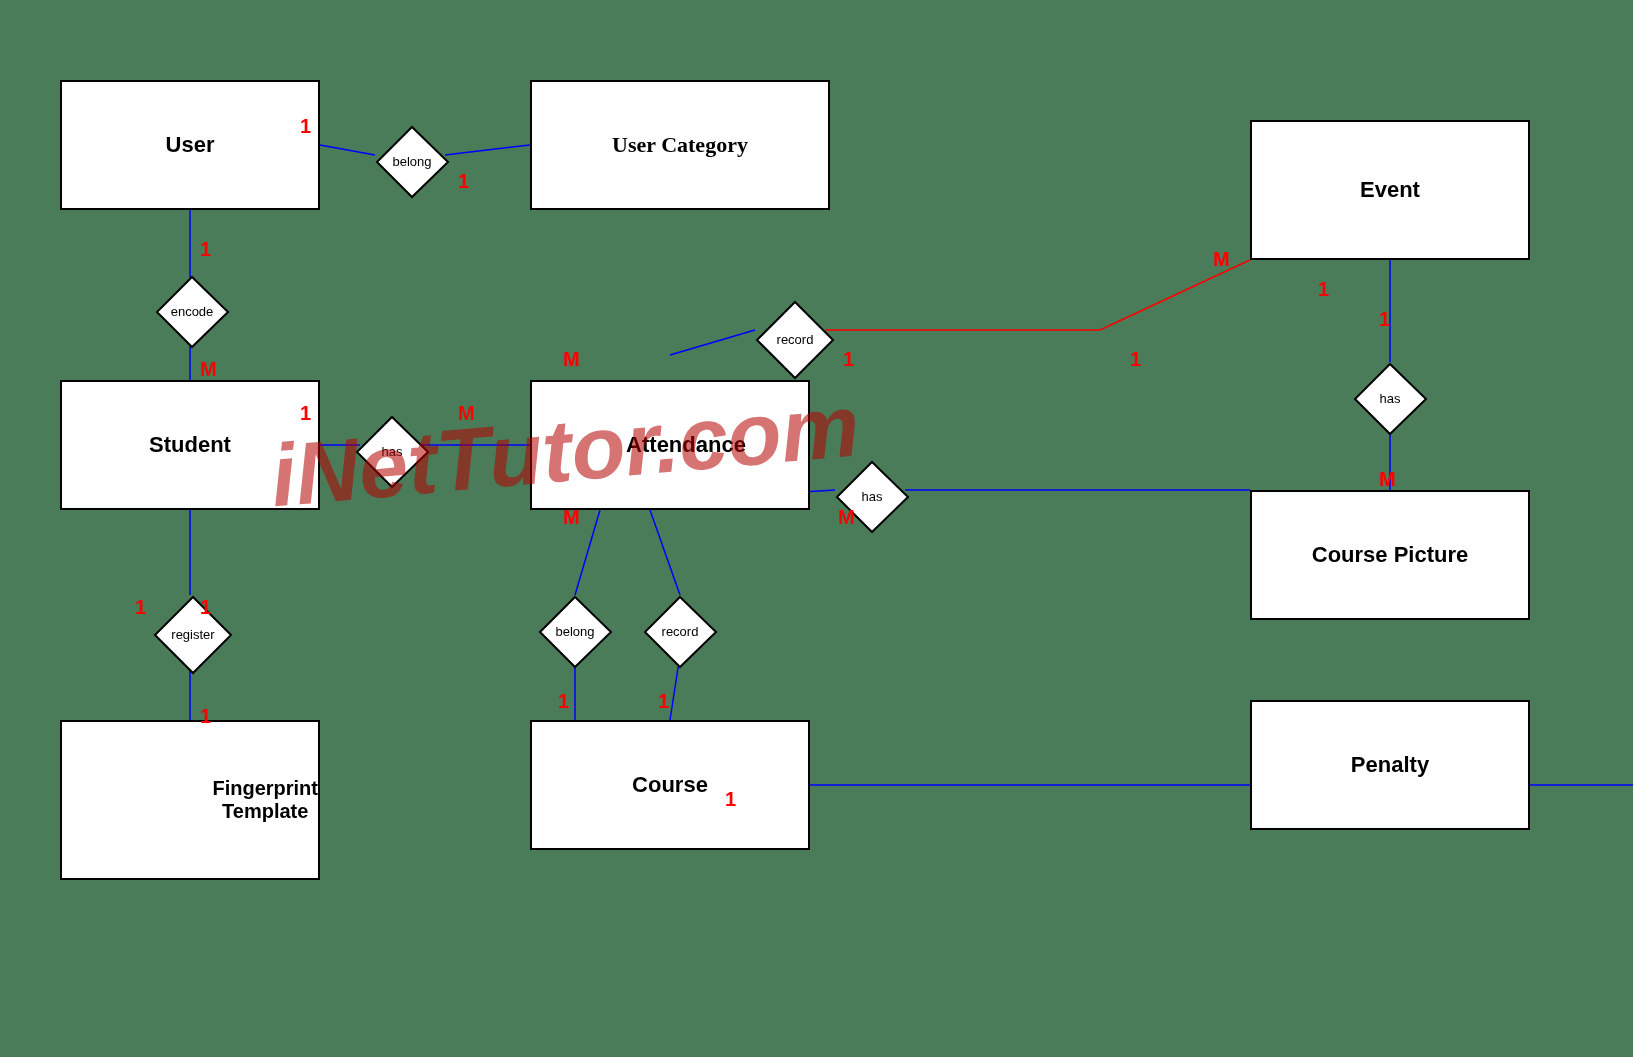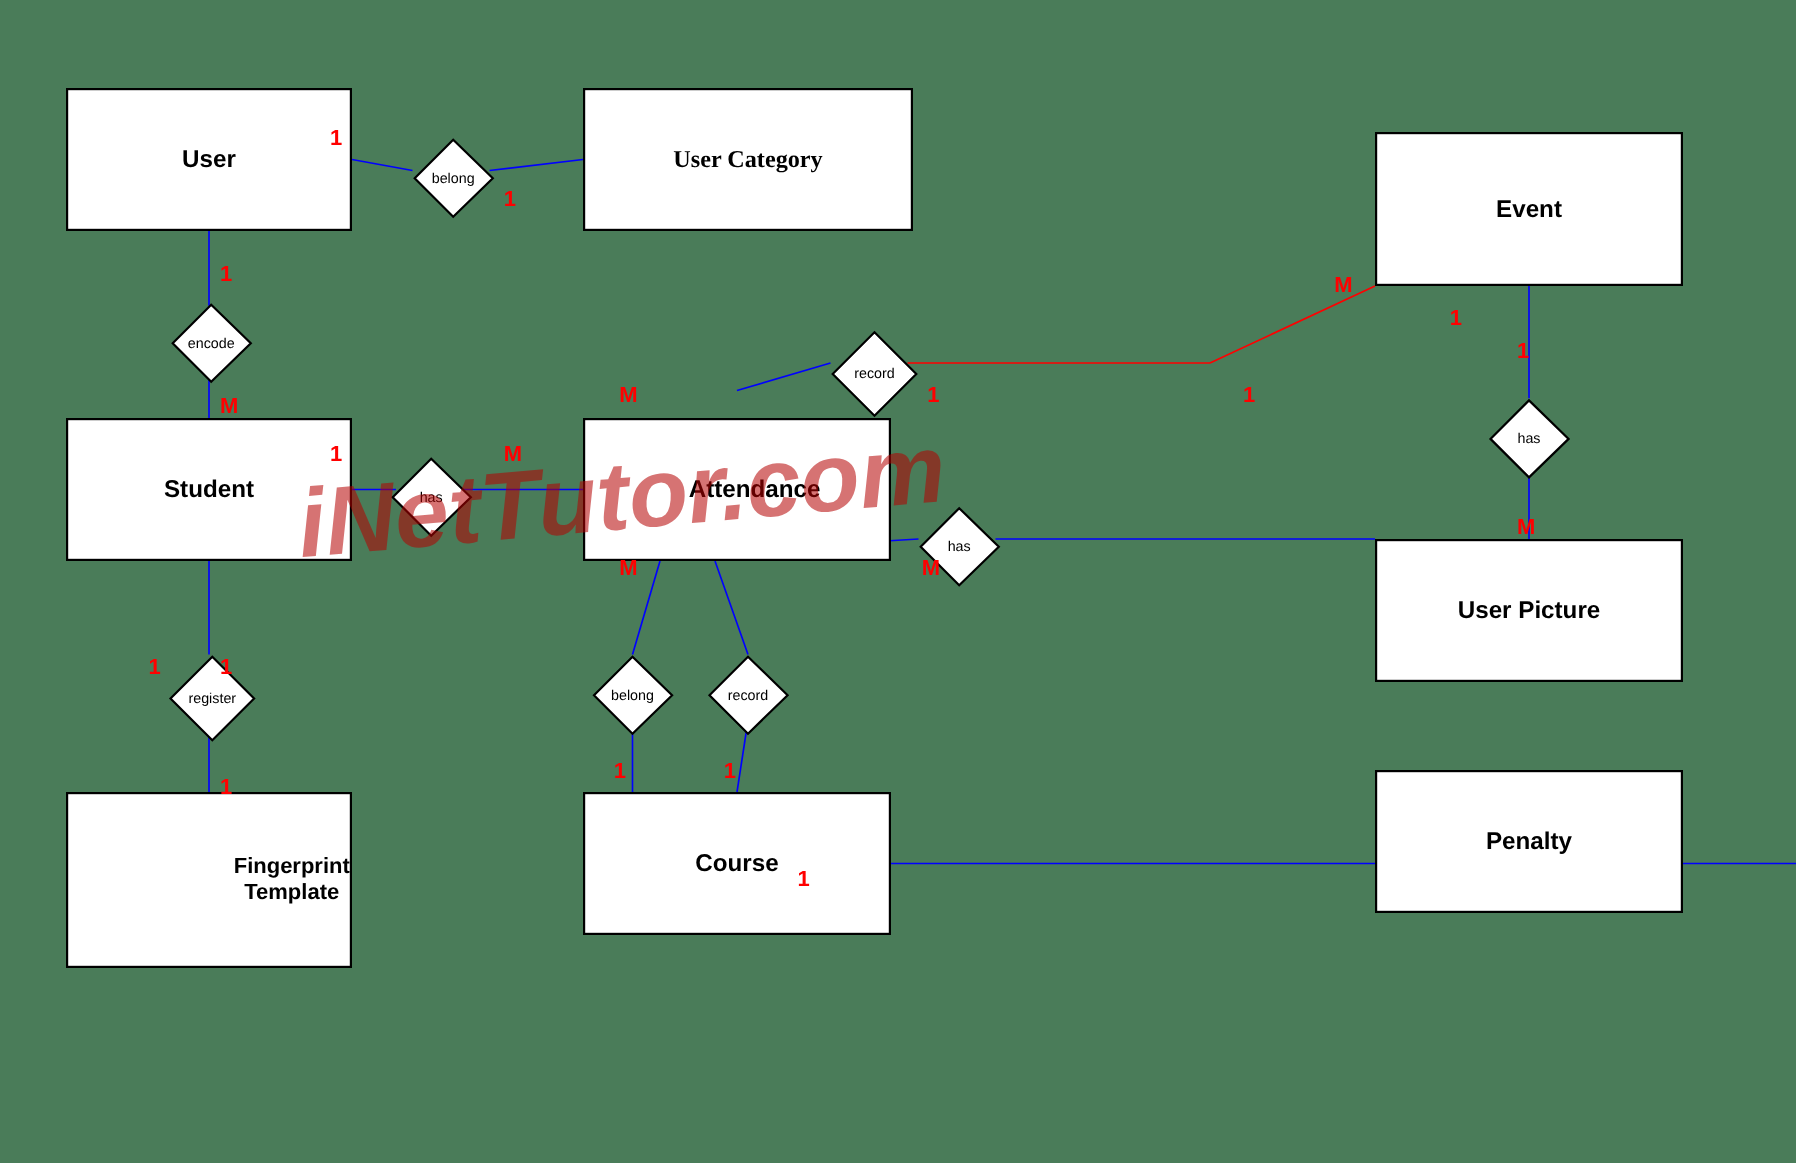--- a/index.html
+++ b/index.html
@@ -118,21 +118,21 @@
 
 <div class="entity" style="left:530px; top:720px; width:280px; height:130px;text-align:right;">
   <span>Course</span>
 </div>
 
 <div class="entity" style="left:1250px; top:120px; width:280px; height:140px;">
   <span>Event</span>
 </div>
 
 <div class="entity" style="left:1250px; top:490px; width:280px; height:130px;">
-  <span>User Picture</span>
+  <span>Course Picture</span>
 </div>
 
 <div class="entity" style="left:1250px; top:700px; width:280px; height:130px;">
   <span>Penalty</span>
 </div>
 
 <div style="position:absolute; left:375px; top:125px; width:75px; height:75px;">
   <svg width="75" height="75" viewBox="0 0 75 75">
     <polygon points="37,2 73,37 37,72 2,37" fill="white" stroke="black" stroke-width="2"></polygon>
     <text x="37" y="41" text-anchor="middle" font-size="13" font-family="Arial">belong</text>

